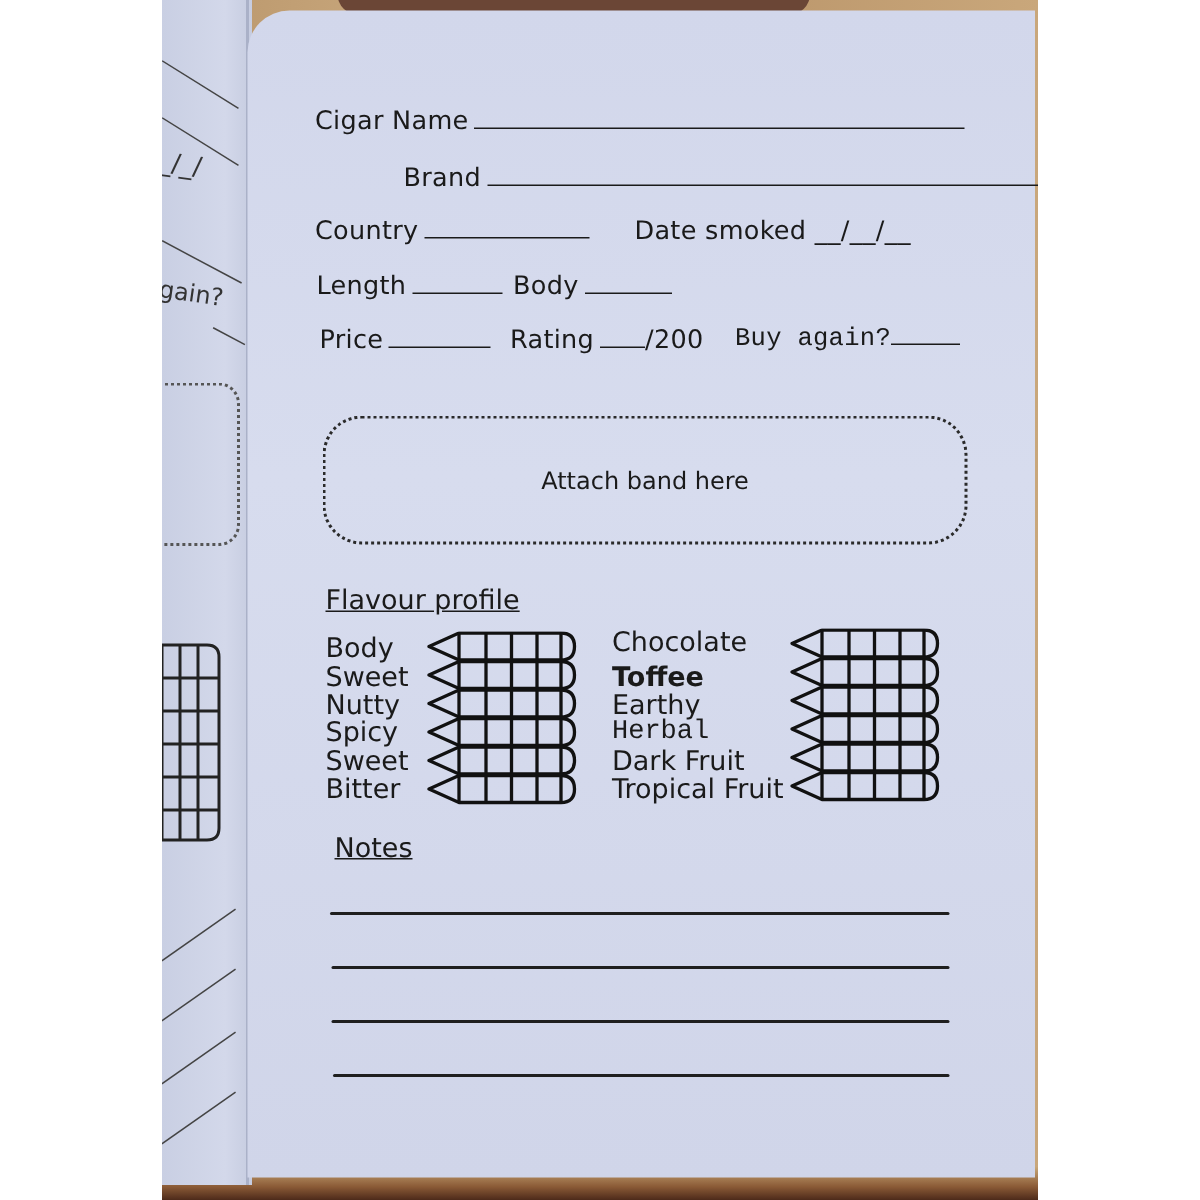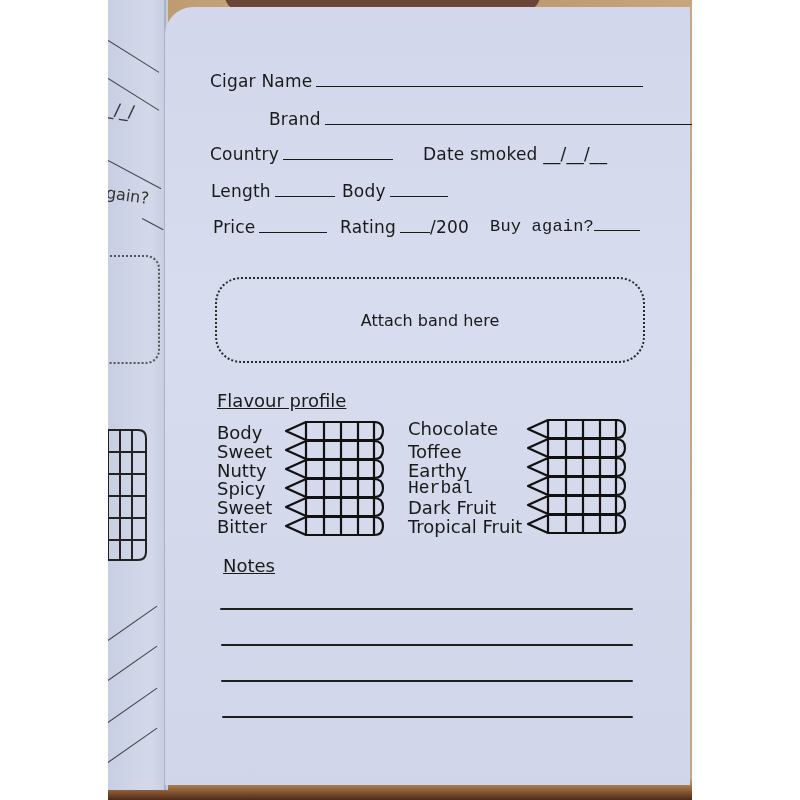--- a/index.html
+++ b/index.html
@@ -117,21 +117,21 @@
         </g>
         <use href="#pencilL" y="19"></use>
           <use href="#pencilL" y="38"></use>
           <use href="#pencilL" y="57"></use>
           <use href="#pencilL" y="76"></use>
           <use href="#pencilL" y="95"></use>
       </g>
     </svg>
 
     <div class="flv-label" style="left:243px;top:412px;">Chocolate</div>
-    <div class="flv-label" style="left:243px;top:435px;">Toffee</div>
+    <div class="flv-label" style="left:243px;top:435px;font-weight:bold;">Toffee</div>
     <div class="flv-label" style="left:243px;top:454px;">Earthy</div>
     <div class="flv-label" style="left:243px;top:472px;font-family:Liberation Mono, monospace;">Herbal</div>
     <div class="flv-label" style="left:243px;top:491px;">Dark Fruit</div>
     <div class="flv-label" style="left:243px;top:510px;">Tropical Fruit</div>
 
     <svg class="scale" style="left:361px;top:412px;" width="108" height="118" viewBox="0 0 108 118">
       <g fill="none" stroke="#111" stroke-width="2.2" stroke-linejoin="round">
         <g id="pencilR">
           <path d="M22 1 H90 Q99 1 99 10 Q99 19 90 19 H22 L2 10 Z"></path>
           <line x1="22" y1="1" x2="22" y2="19"></line>

